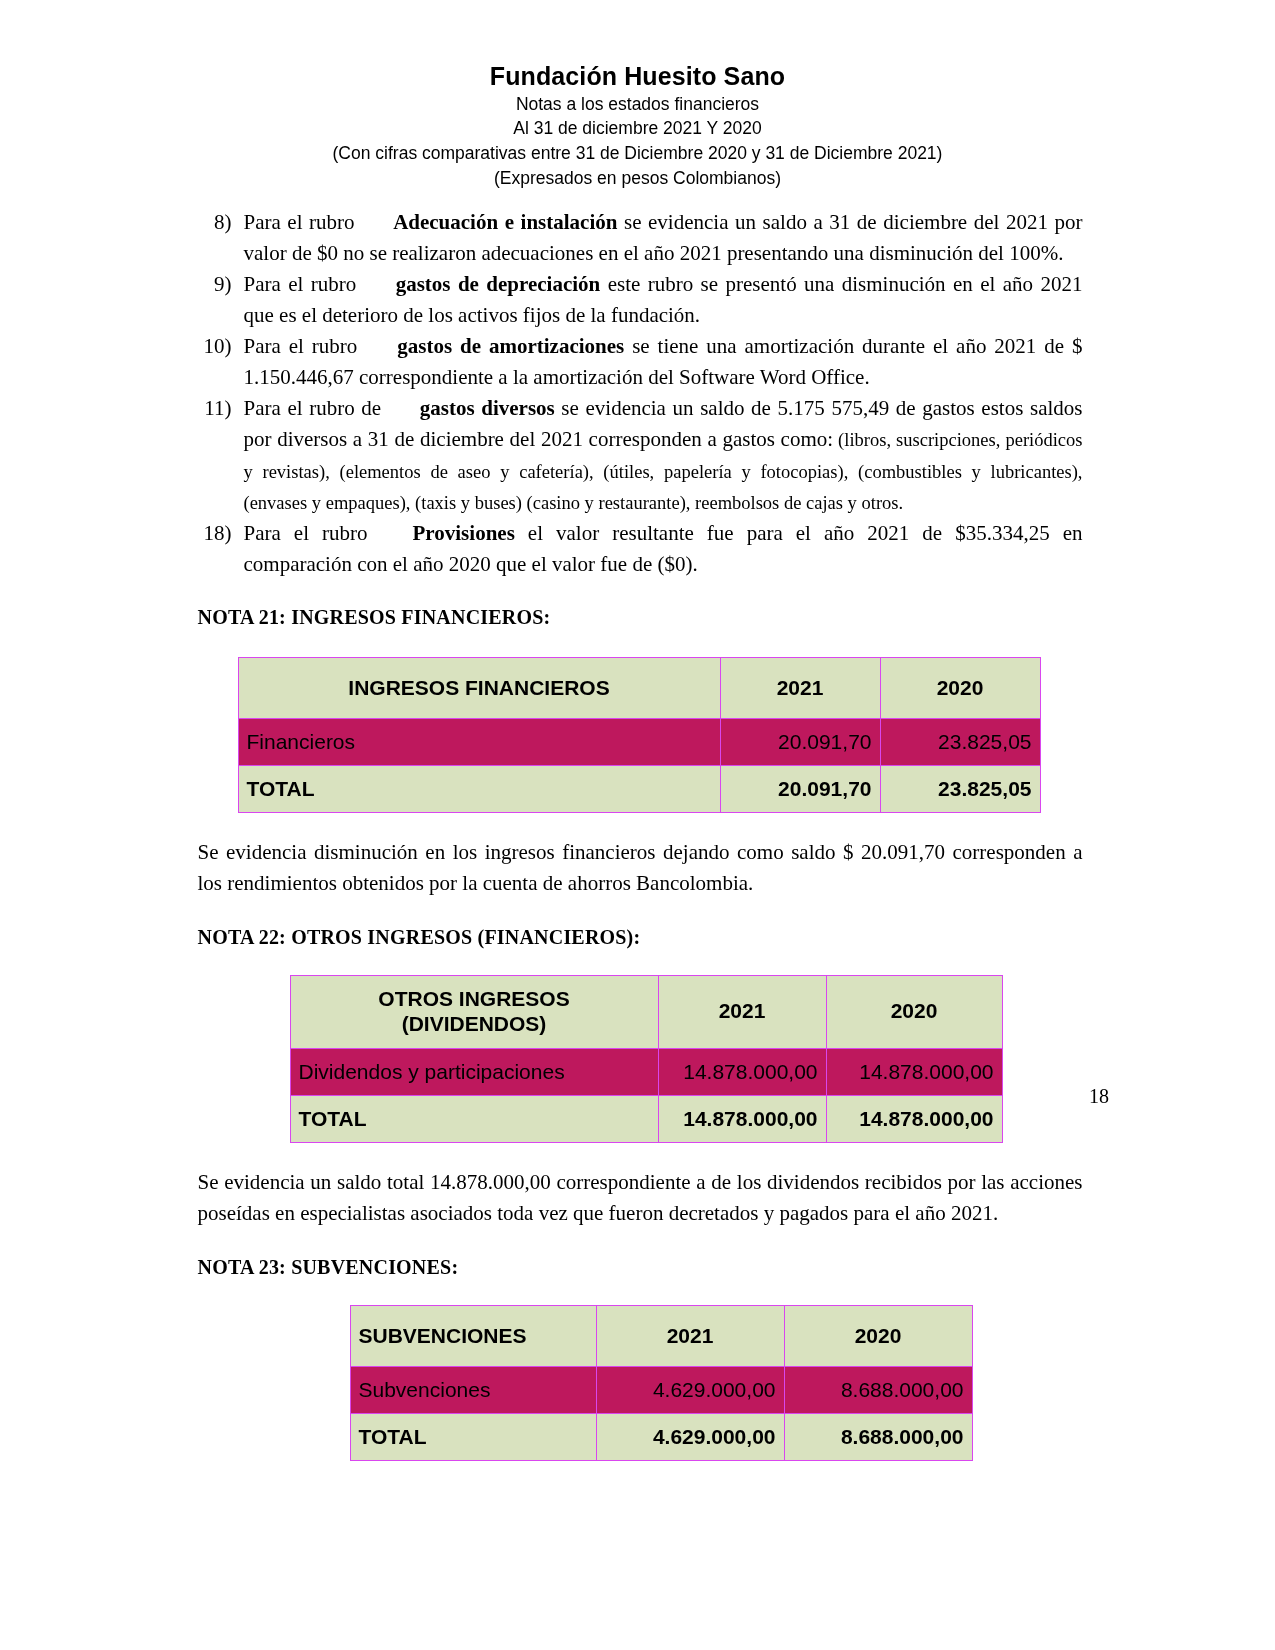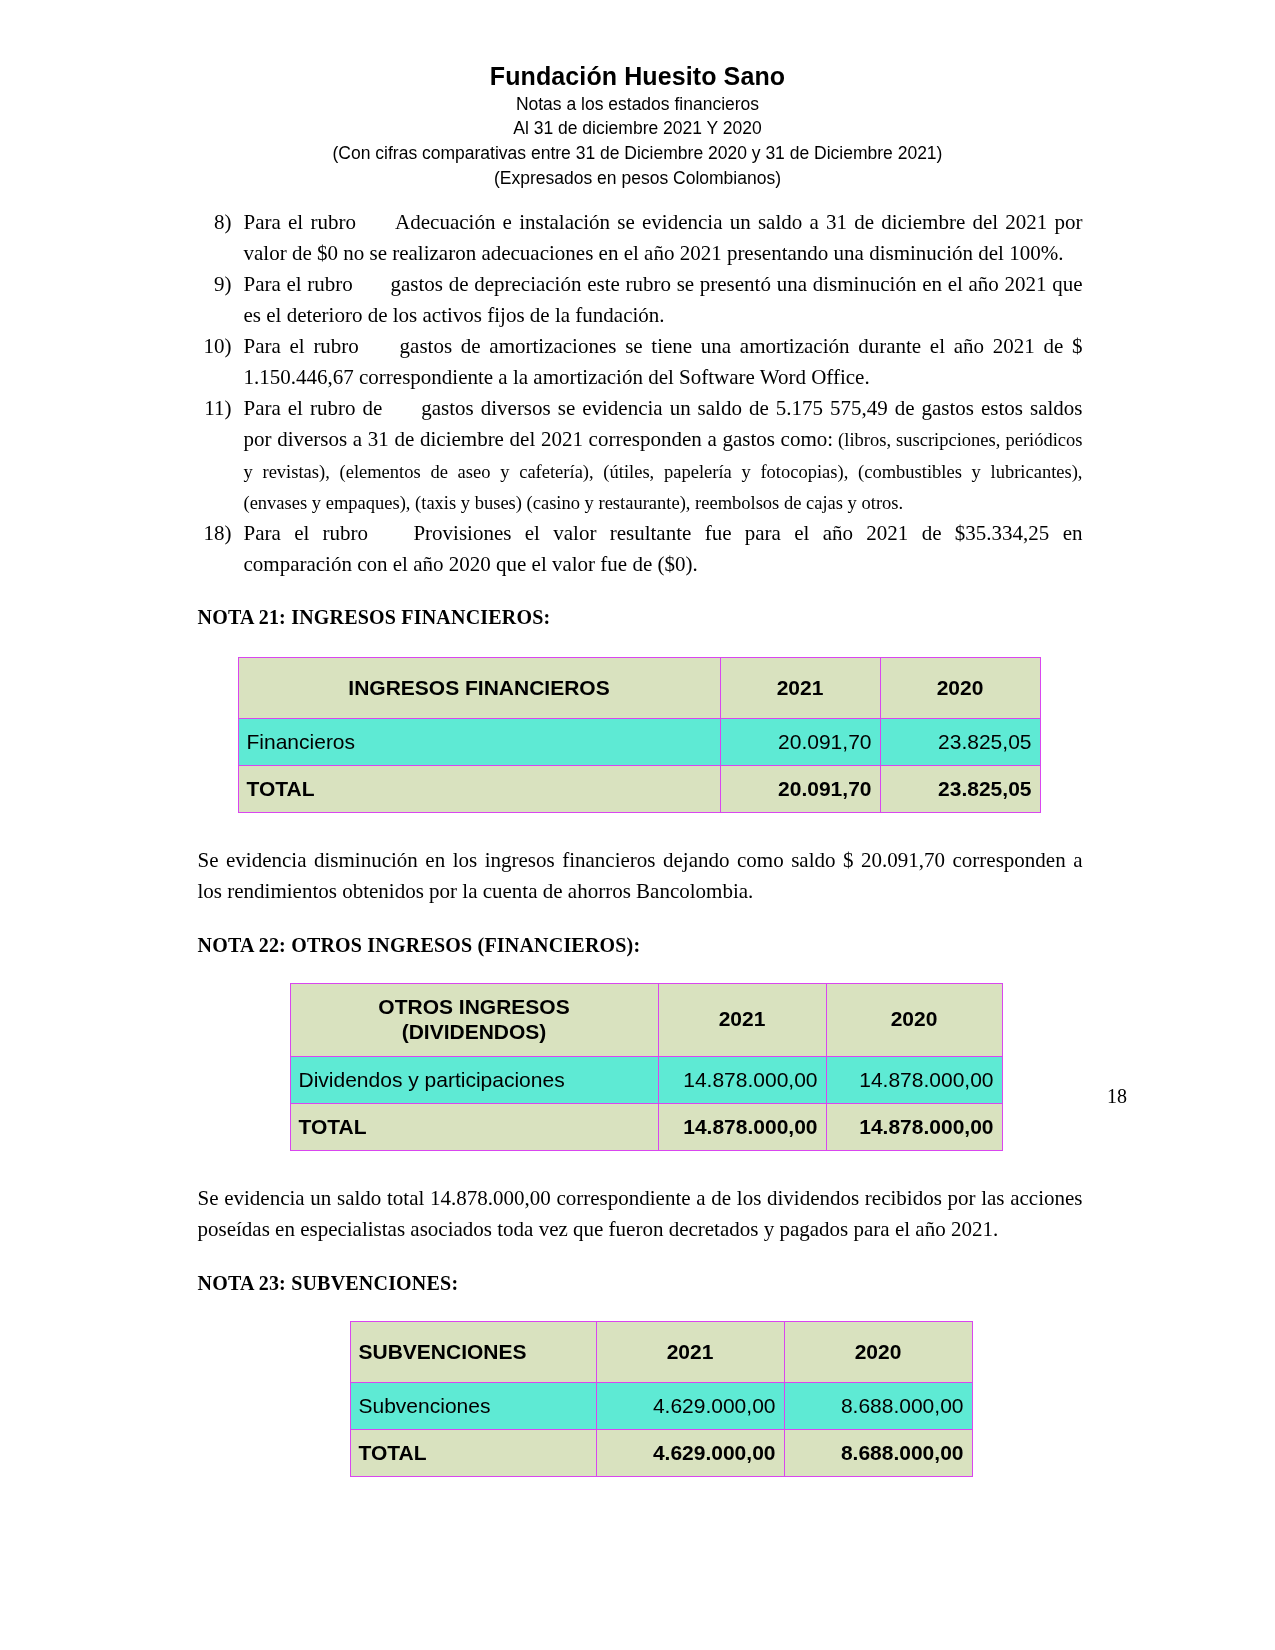--- a/index.html
+++ b/index.html
@@ -45,36 +45,36 @@
     text-align:right;
     padding-right:12px;
     box-sizing:border-box;
     white-space:nowrap;
   }
   .note-body {
     flex:1 1 auto;
     text-align:justify;
     text-justify:inter-word;
   }
-  .bold { font-weight:normal;margin-left:32px; }
+  .bold { font-weight:bold;margin-left:32px; }
 
   
   .nota-heading {
     font-weight:bold;
     font-size:20px;
     margin:26px 0 0 0;
     letter-spacing:0.2px;
   }
 
   
   .para {
     font-size:21px;
     line-height:1.5;
     text-align:justify;
-    margin-top:32px;
+    margin-top:24px;
   }
 
   
   .tbl-wrap { display:flex; }
   .tbl-wrap.w1 { padding-left:40px; margin-top:28px; }
   .tbl-wrap.w2 { padding-left:92px; margin-top:26px; }
   .tbl-wrap.w3 { padding-left:152px; margin-top:26px; }
 
   table.fin {
     border-collapse:collapse;
@@ -89,21 +89,21 @@
   }
   .hdr-row td {
     background:#d9e2bf;
     font-weight:bold;
     text-align:center;
     height:52px;
     border:none;
   }
   .hdr-row td.hdr-left { text-align:left; }
   .data-row td {
-    background:#5eead4;
+    background:#be185d;
     border:1px solid #bfbfbf;
     height:38px;
   }
   .data-row td.lbl { text-align:left; }
   .data-row td.num { text-align:right; }
   .total-row td {
     background:#d9e2bf;
     font-weight:bold;
     height:38px;
     border:none;
@@ -122,21 +122,21 @@
   
   .t3 .c0 { width:246px; }
   .t3 .c1 { width:188px; }
   .t3 .c2 { width:188px; }
 
   .t2 .hdr-row td { height:64px; line-height:1.18; }
 
   
   .page-number {
     position:absolute;
-    right:148px;
+    right:166px;
     bottom:92px;
     font-size:20px;
     font-family:"Liberation Serif", serif;
   }
 </style>
 </head>
 <body>
 
 <div class="page">
 

